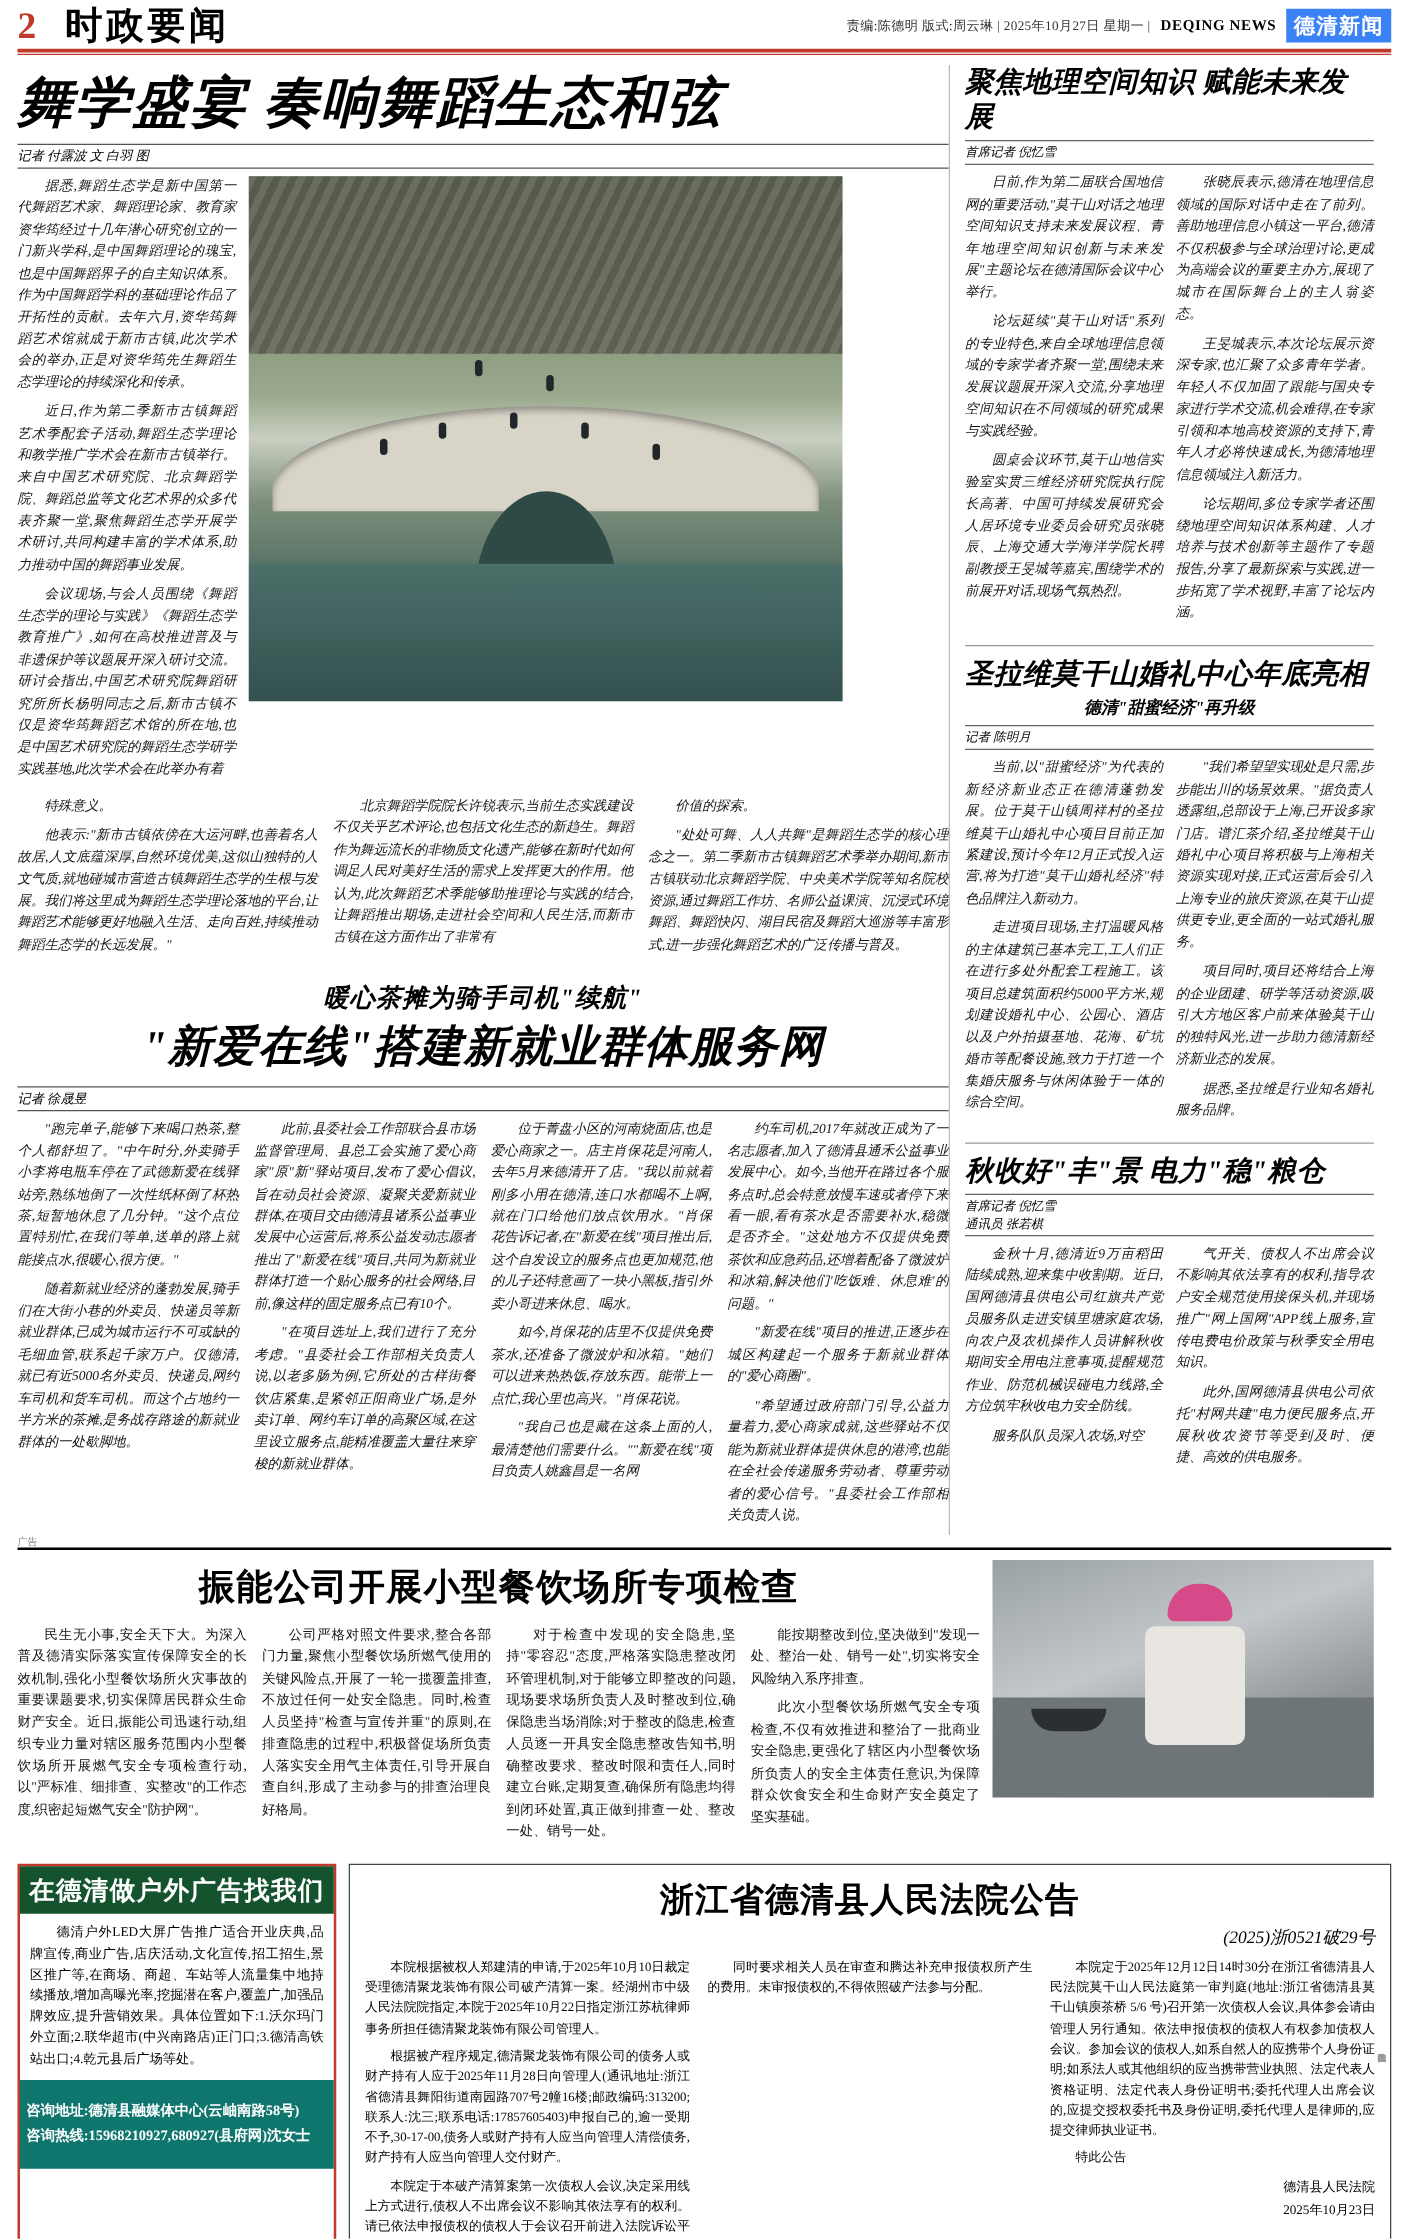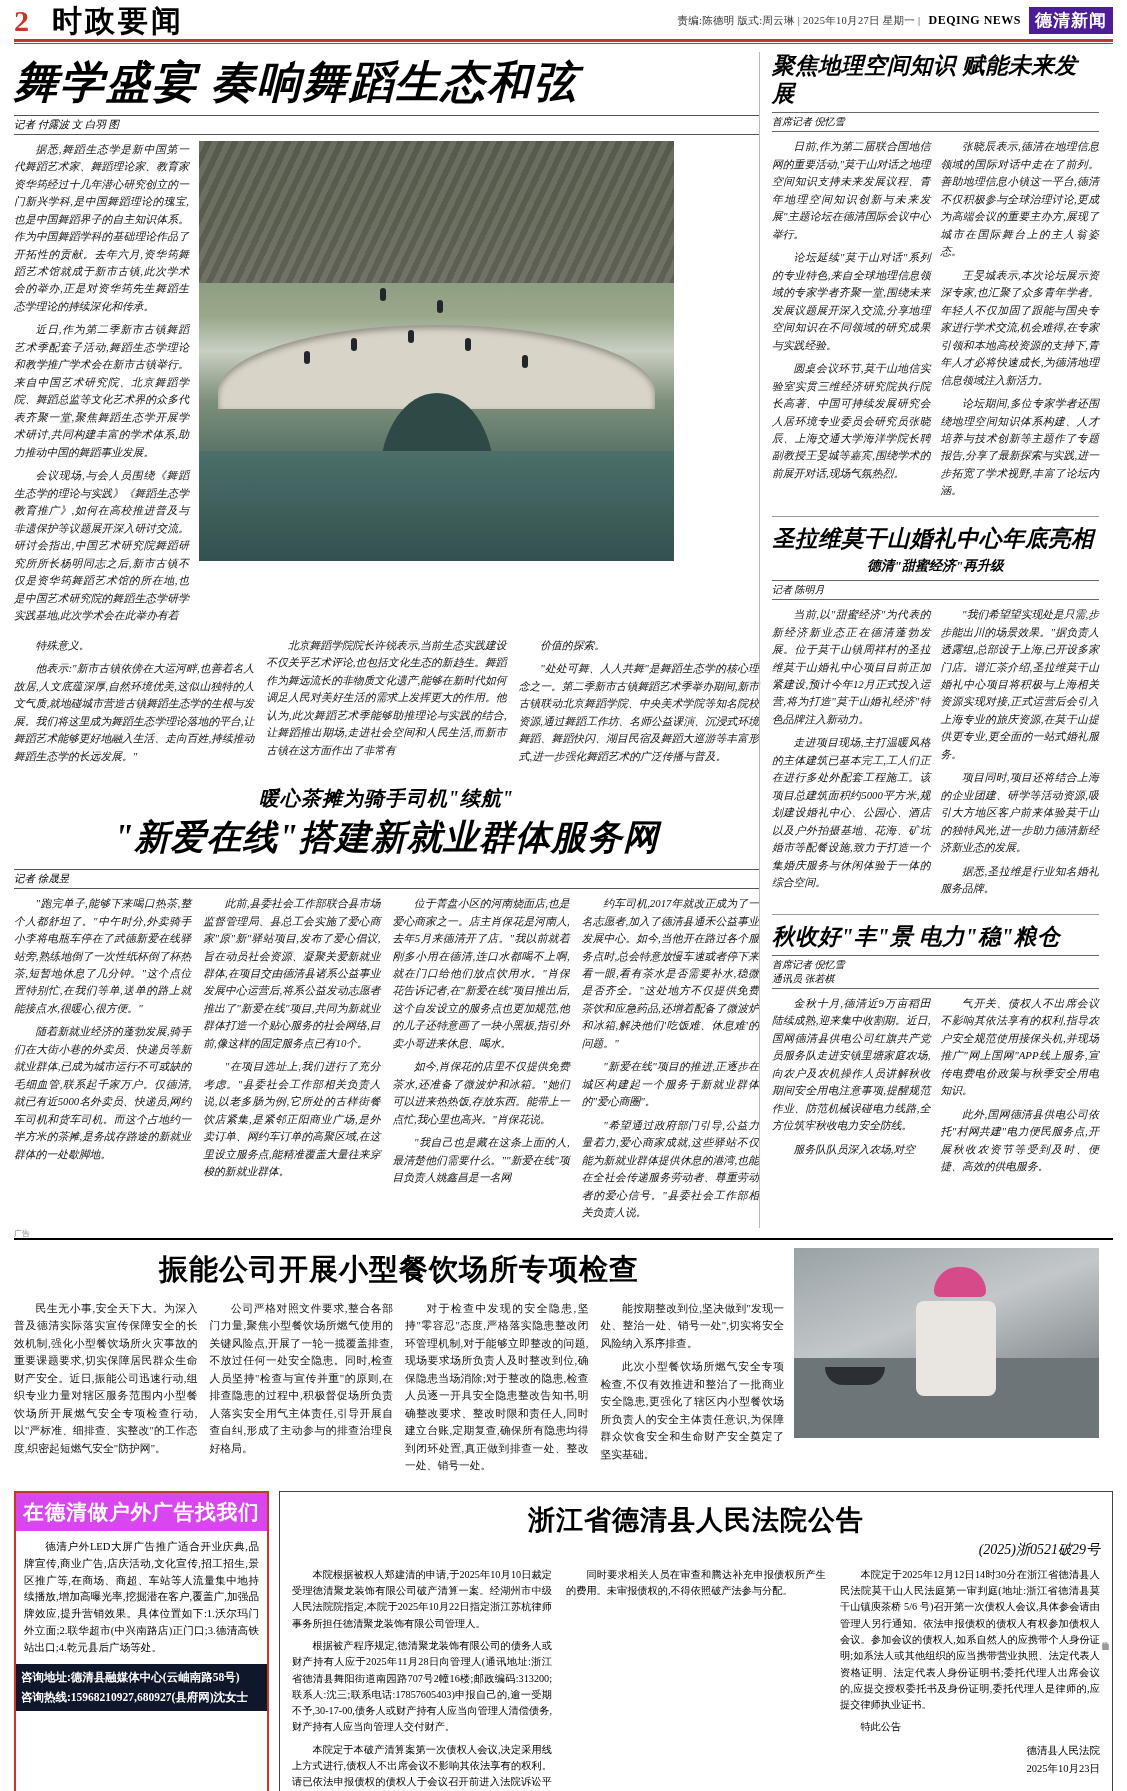--- a/index.html
+++ b/index.html
@@ -25,21 +25,21 @@
     font-size:30px; font-weight:bold; color:#c0392b;
     font-family:"Liberation Serif", serif; line-height:1;
   }
   .mast-section {
     font-size:30px; font-weight:bold; letter-spacing:3px; line-height:1;margin-left:13px;
   }
   .mast-right { display:flex; align-items:center; gap:8px; padding-bottom:2px; }
   .mast-meta { font-size:10.5px; color:#333; letter-spacing:0.3px; }
   .mast-en { font-size:12px; font-weight:bold; letter-spacing:0.5px; }
   .mast-logo {
-    background:#4c1d95; color:#fff; font-size:17px; font-weight:bold;
+    background:#3b82f6; color:#fff; font-size:17px; font-weight:bold;
     padding:2px 6px; letter-spacing:1px;
   }
   .mast-rule-thin { height:1px; background:#c0392b; margin-top:1px; }
 
   
   .body-wrap { display:flex; gap:0; margin-top:8px;font-style:italic; }
   .col-left { width:745px; }
   .col-right { width:340px; border-left:1px solid #bbb; padding-left:12px; }
 
   
@@ -130,28 +130,28 @@
   .ad-photo .coat { position:absolute; left:40%; top:28%; width:80px; height:95px; background:#e9e6e2; border-radius:8px; }
   .ad-photo .counter { position:absolute; left:0; bottom:0; width:100%; height:42%; background:#6e7578; }
   .ad-photo .pan { position:absolute; left:10%; bottom:28%; width:60px; height:18px; background:#2b2f31; border-radius:0 0 20px 20px; }
 
   
   .bottom-row { display:flex; gap:10px; margin-top:10px; }
   .box-ad {
     width:255px; border:2px solid #c0392b; padding:8px; position:relative;
   }
   .box-ad-title {
-    background:#d946ef; color:#fff; text-align:center; font-size:20.5px; font-weight:bold;
+    background:#14532d; color:#fff; text-align:center; font-size:20.5px; font-weight:bold;
     padding:5px 0; letter-spacing:1px; margin:-8px -8px 8px -8px;
   }
   .box-ad-body { font-size:10.6px; line-height:1.6; text-align:justify; }
   .box-ad-body p { margin:0 0 7px 0; text-indent:2em; }
   .box-ad-foot {
-    background:#0f172a; color:#fff; font-size:11.5px; font-weight:bold;
-    padding:4px 5px; margin:6px -8px -8px -8px; line-height:1.7;
+    background:#0f766e; color:#fff; font-size:11.5px; font-weight:bold;
+    padding:16px 5px; margin:6px -8px -8px -8px; line-height:1.7;
   }
   .notice {
     flex:1; border:1px solid #444; padding:10px 12px; position:relative;
   }
   .notice-title {
     text-align:center; font-size:27px; font-weight:bold; letter-spacing:1px; margin-bottom:3px;
   }
   .notice-num { text-align:right; font-size:14px; margin-bottom:8px;font-style:italic; }
   .notice-cols { display:flex; gap:14px; }
   .notice-cols > div { flex:1; font-size:10.2px; line-height:1.6; text-align:justify; }

